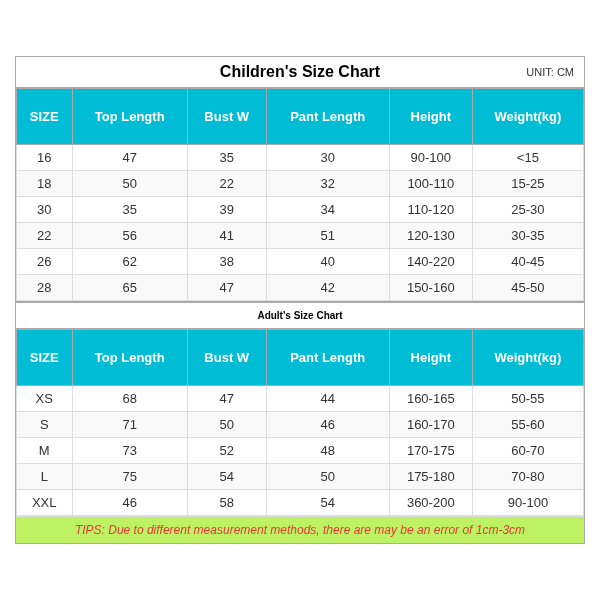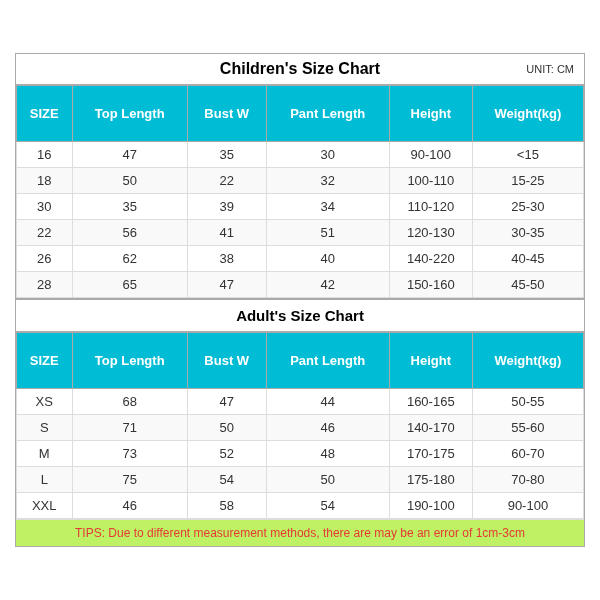--- a/index.html
+++ b/index.html
@@ -60,32 +60,33 @@
     }
     tr:nth-child(even) td {
       background: #f9f9f9;
     }
     tr:nth-child(odd) td {
       background: #fff;
     }
     .section-title-row {
       text-align: center;
       padding: 7px;
-      font-size: 15px;
+      font-size: 10px;
       font-weight: bold;
       border-top: 2px solid #aaa;
       border-bottom: 1px solid #aaa;
       background: #fff;
     }
     .tips-row {
       padding: 6px 10px;
       font-size: 12px;
       color: #e53935;
       text-align: center;
       border-top: 1px solid #ddd;
+      font-style: italic;
     }
   </style>
 </head>
 <body>
 
 <div class="chart-container">
 
   <div class="chart-title-row">
     <span class="chart-title">Children's Size Chart</span>
     <span class="unit-label">UNIT: CM</span>
@@ -176,21 +177,21 @@
           <td>47</td>
           <td>44</td>
           <td>160-165</td>
           <td>50-55</td>
         </tr>
         <tr>
           <td>S</td>
           <td>71</td>
           <td>50</td>
           <td>46</td>
-          <td>140-170</td>
+          <td>160-170</td>
           <td>55-60</td>
         </tr>
         <tr>
           <td>M</td>
           <td>73</td>
           <td>52</td>
           <td>48</td>
           <td>170-175</td>
           <td>60-70</td>
         </tr>
@@ -200,21 +201,21 @@
           <td>54</td>
           <td>50</td>
           <td>175-180</td>
           <td>70-80</td>
         </tr>
         <tr>
           <td>XXL</td>
           <td>46</td>
           <td>58</td>
           <td>54</td>
-          <td>190-100</td>
+          <td>360-200</td>
           <td>90-100</td>
         </tr>
       </tbody>
   </table>
 
   <div class="tips-row">
     <span>TIPS: Due to different measurement methods, there are may be an error of 1cm-3cm</span>
   </div>
 
 </div>

